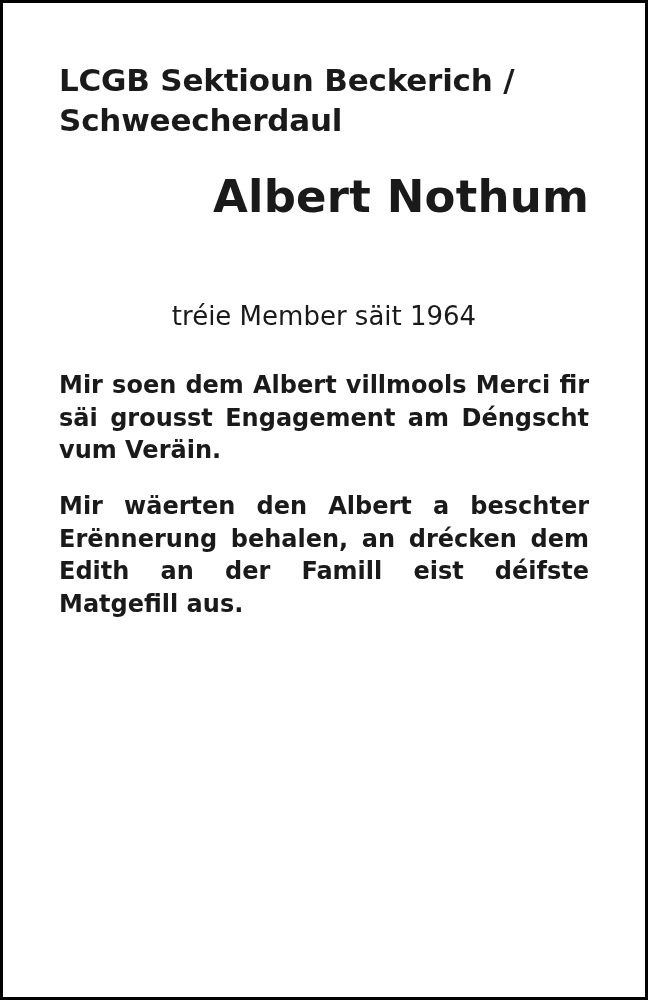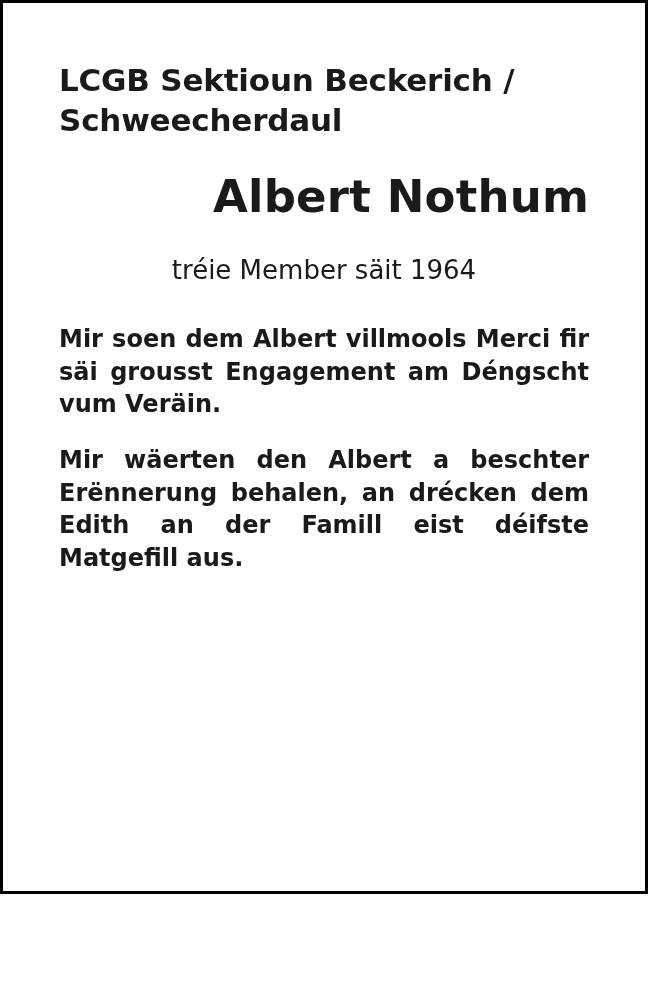--- a/index.html
+++ b/index.html
@@ -10,21 +10,21 @@
   body {
     width: 648px;
     height: 1000px;
     font-family: "DejaVu Sans", sans-serif;
     color: #1a1a1a;
     overflow: hidden;
   }
   .notice {
     box-sizing: border-box;
     width: 648px;
-    height: 894px;
+    height: 1000px;
     border: 3px solid #000000;
     background: #ffffff;
     padding: 58px 56px 40px 56px;
     display: flex;
     flex-direction: column;
   }
   .org-name {
     font-size: 31px;
     font-weight: bold;
     line-height: 1.28;
@@ -47,20 +47,21 @@
     margin: 12px 0 30px 0;
   }
   .subline {
     font-size: 26px;
     line-height: 1.38;
     text-align: center;
     margin-bottom: 34px;
   }
   .subline div {
     display: block;
+    margin-top: 46px;
   }
   .para {
     font-size: 24px;
     line-height: 1.35;
     text-align: justify;
     text-align-last: left;
     margin-bottom: 24px;
     font-weight: bold;
   }
   .para:last-child {

